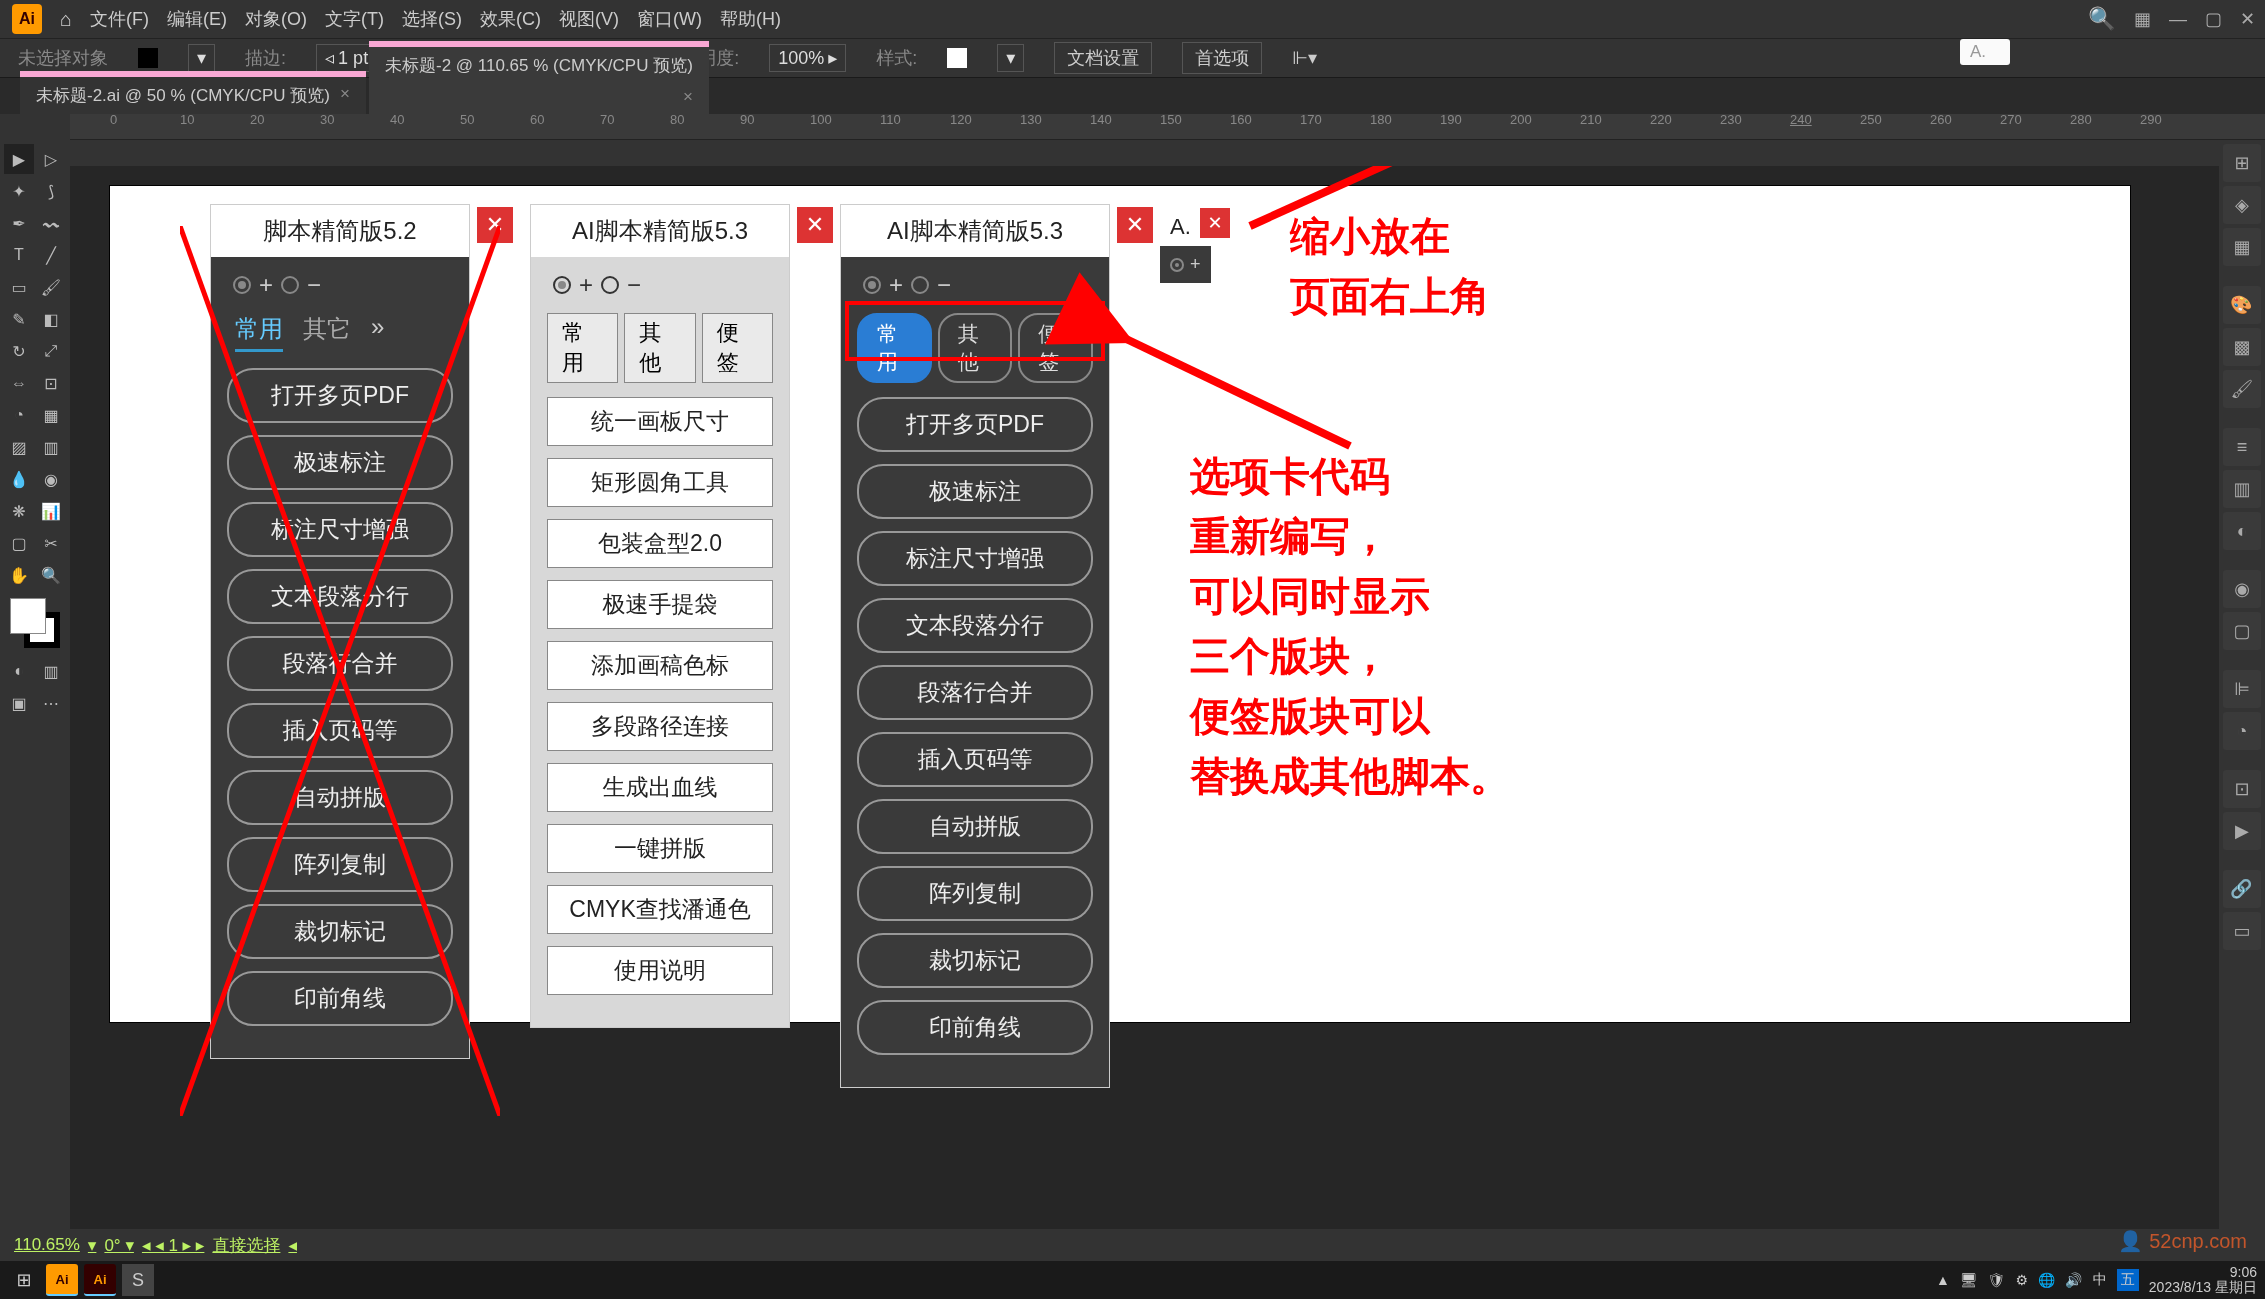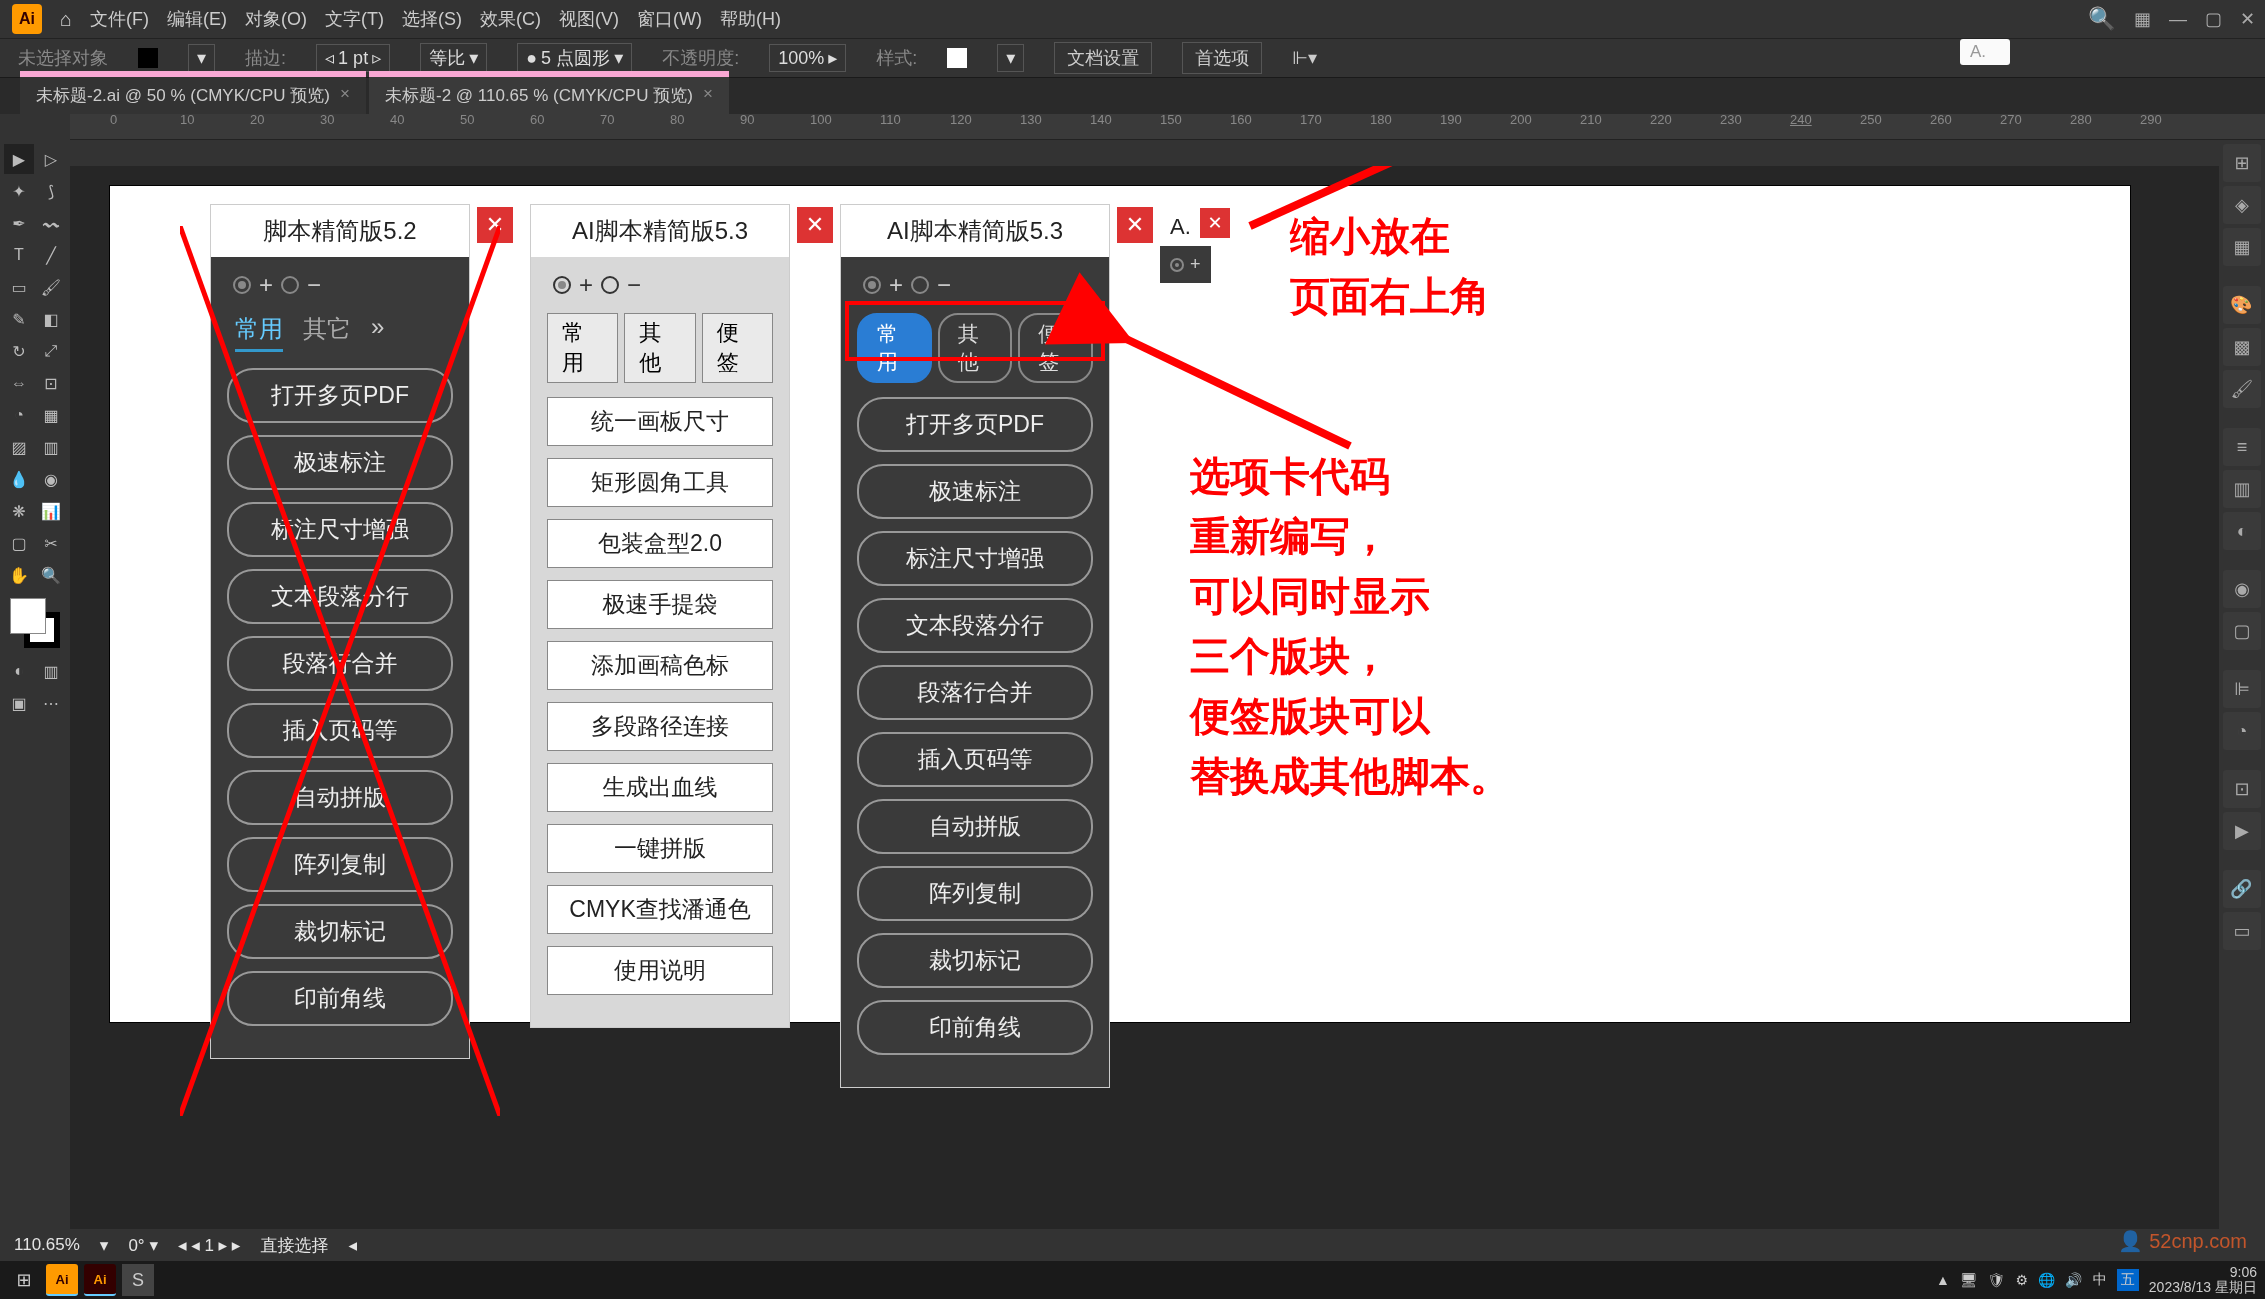--- a/index.html
+++ b/index.html
@@ -21,21 +21,21 @@
 .options-bar { background: #333; height: 40px; display: flex; align-items: center; padding: 0 18px; gap: 30px; color: #bbb; font-size: 18px; border-top: 1px solid #222; border-bottom: 1px solid #1a1a1a; }
 .opt-label { color: #888; }
 .opt-dropdown { background: #333; border: 1px solid #555; padding: 2px 8px; color: #ddd; display: inline-flex; align-items: center; gap: 4px; }
 .opt-swatch { width: 20px; height: 20px; background: #fff; display: inline-block; }
 .opt-swatch.black { background: #000; }
 .opt-btn { background: #333; border: 1px solid #555; padding: 3px 12px; color: #ccc; }
 
 
 .tabs-bar { background: #2a2a2a; height: 36px; display: flex; align-items: flex-end; padding-left: 20px; }
 .doc-tab { background: #333; padding: 7px 16px; color: #ccc; font-size: 17px; margin-right: 3px; border-top: 6px solid #f9a8d4; display: flex; gap: 10px; text-align: right; }
-.doc-tab.active { background: #3a3a3a; }
+.doc-tab.active { background: #3a3a3a; flex-direction: column; }
 .doc-tab .close { color: #888; cursor: pointer; }
 
 
 .ruler-h { background: #3a3a3a; height: 26px; color: #888; font-size: 12px; position: relative; margin-left: 70px; border-bottom: 1px solid #222; overflow: hidden; }
 .ruler-h .num { position: absolute; bottom: 12px; font-size: 13px; }
 
 
 .toolbox { position: absolute; left: 0; top: 140px; width: 70px; background: #333; display: flex; flex-direction: column; padding: 4px; gap: 2px; }
 .tool-row { display: flex; gap: 2px; }
 .tool-btn { width: 30px; height: 30px; background: #333; color: #bbb; display: flex; align-items: center; justify-content: center; font-size: 16px; cursor: pointer; border: 1px solid transparent; }
@@ -75,21 +75,21 @@
 .sp-btn.dark { color: #eee; background: transparent; }
 .sp-btn.light { background: #fff; color: #222; border: 1px solid #888; border-radius: 0; padding: 8px 0; }
 
 .red-x { position: absolute; pointer-events: none; }
 .red-box { position: absolute; border: 4px solid #f00; }
 
 .annotation { position: absolute; color: #f00; font-size: 40px; font-weight: bold; line-height: 1.5; }
 .annotation.blue { color: #00a; }
 
 
-.status-bar { position: absolute; left: 0; right: 46px; bottom: 38px; height: 32px; background: #333; display: flex; align-items: center; padding: 0 14px; gap: 20px; color: #e5e5e5; font-size: 17px; }
+.status-bar { position: absolute; left: 0; right: 46px; bottom: 38px; height: 32px; background: #333; display: flex; align-items: center; padding: 0 14px; gap: 8px; color: #bef264; font-size: 17px; text-decoration: underline; }
 
 
 .taskbar { position: absolute; left: 0; right: 0; bottom: 0; height: 38px; background: #1a1a1a; display: flex; align-items: center; padding: 0 8px; gap: 6px; }
 .task-icon { width: 32px; height: 32px; display: flex; align-items: center; justify-content: center; color: #ccc; font-size: 18px; cursor: pointer; }
 .task-app { width: 32px; height: 32px; background: #ff9a00; border-radius: 3px; border-bottom: 2px solid #6cf; }
 .task-right { margin-left: auto; display: flex; align-items: center; gap: 10px; color: #ccc; font-size: 14px; }
 .task-clock { text-align: right; line-height: 1.1; font-size: 14px; }
 
 .watermark { position: absolute; right: 18px; bottom: 46px; color: rgba(255,100,40,0.7); font-size: 20px; display: flex; align-items: center; gap: 6px; }
 

